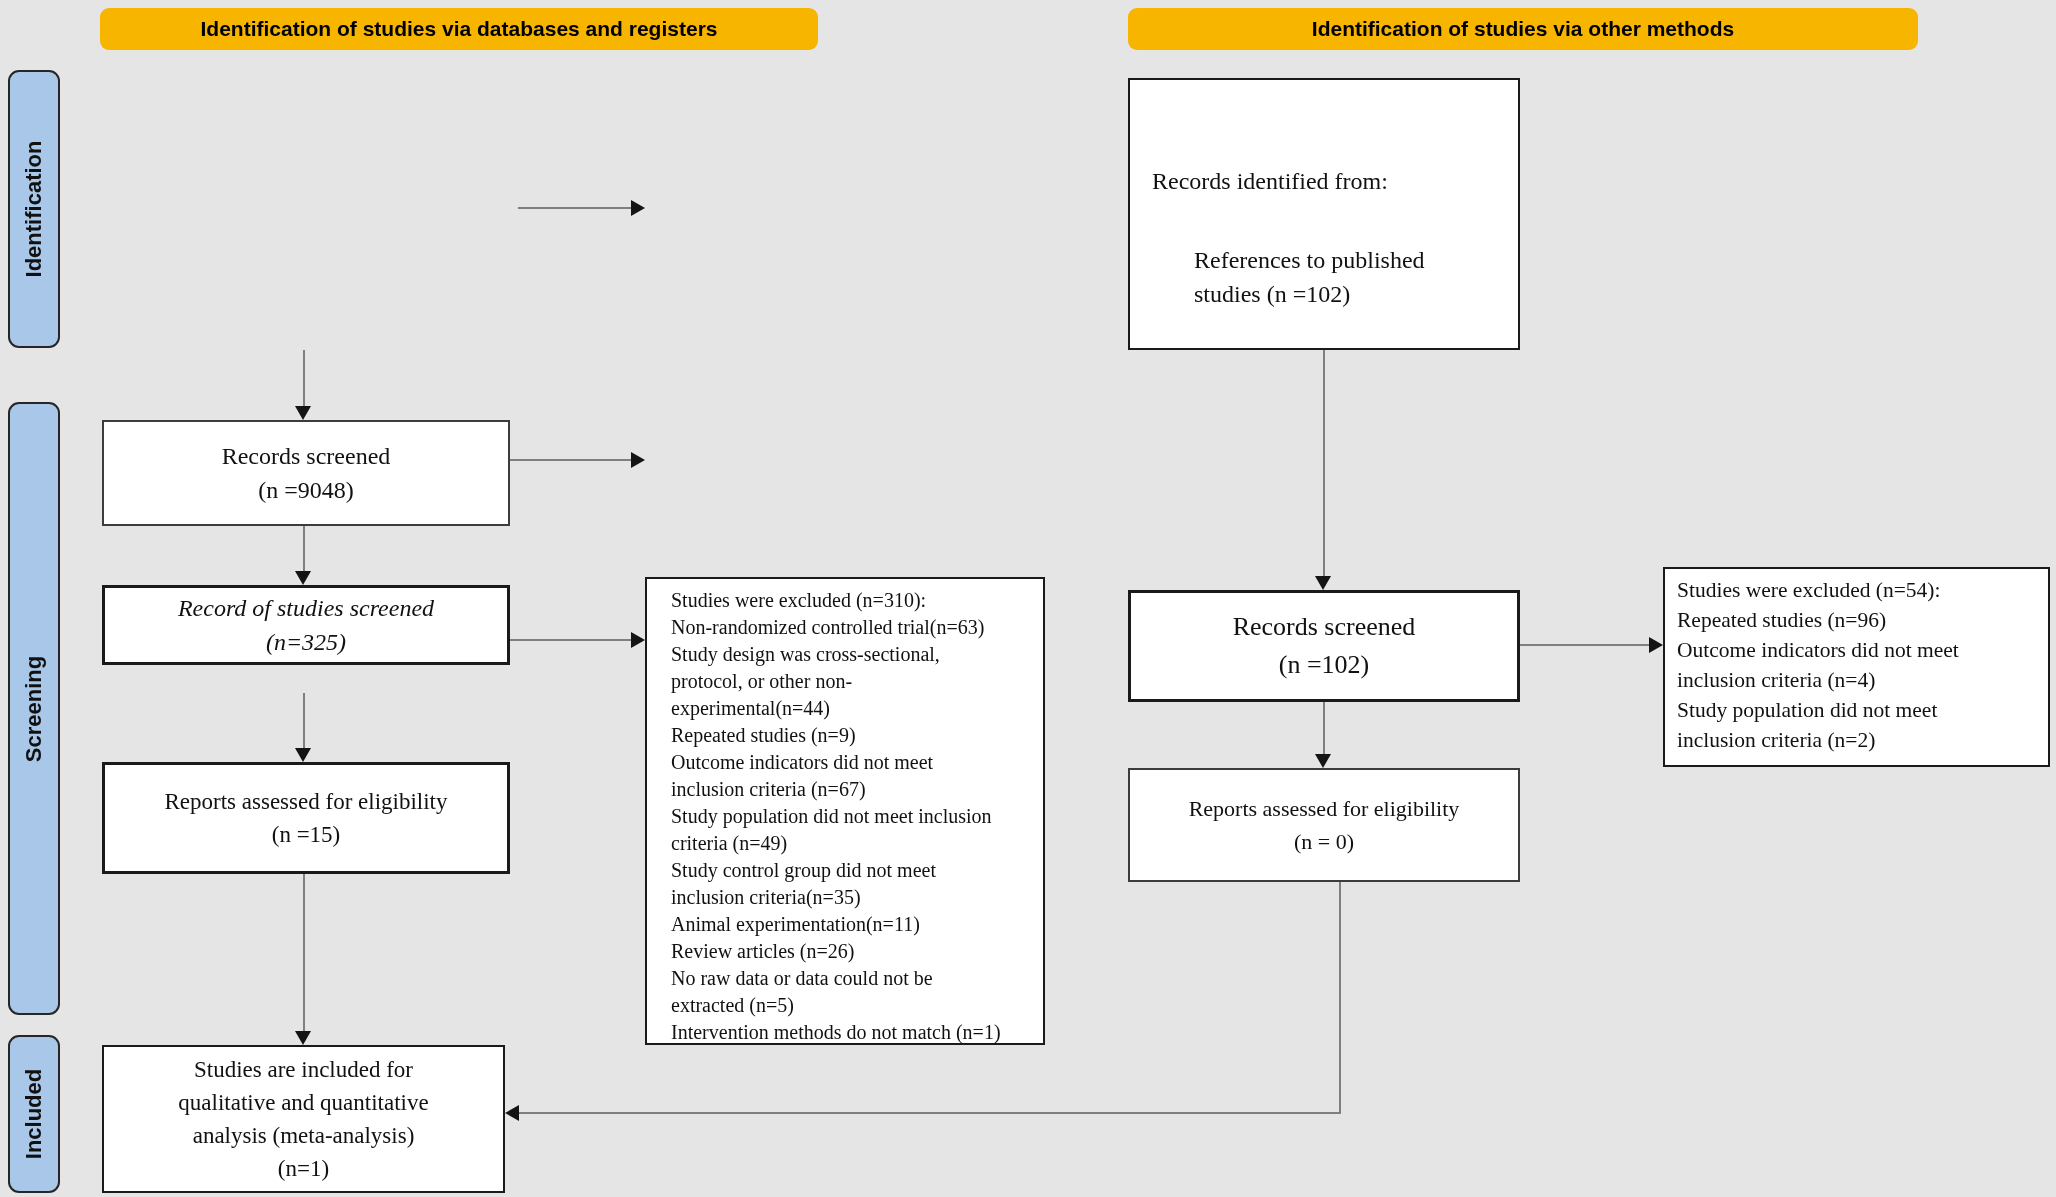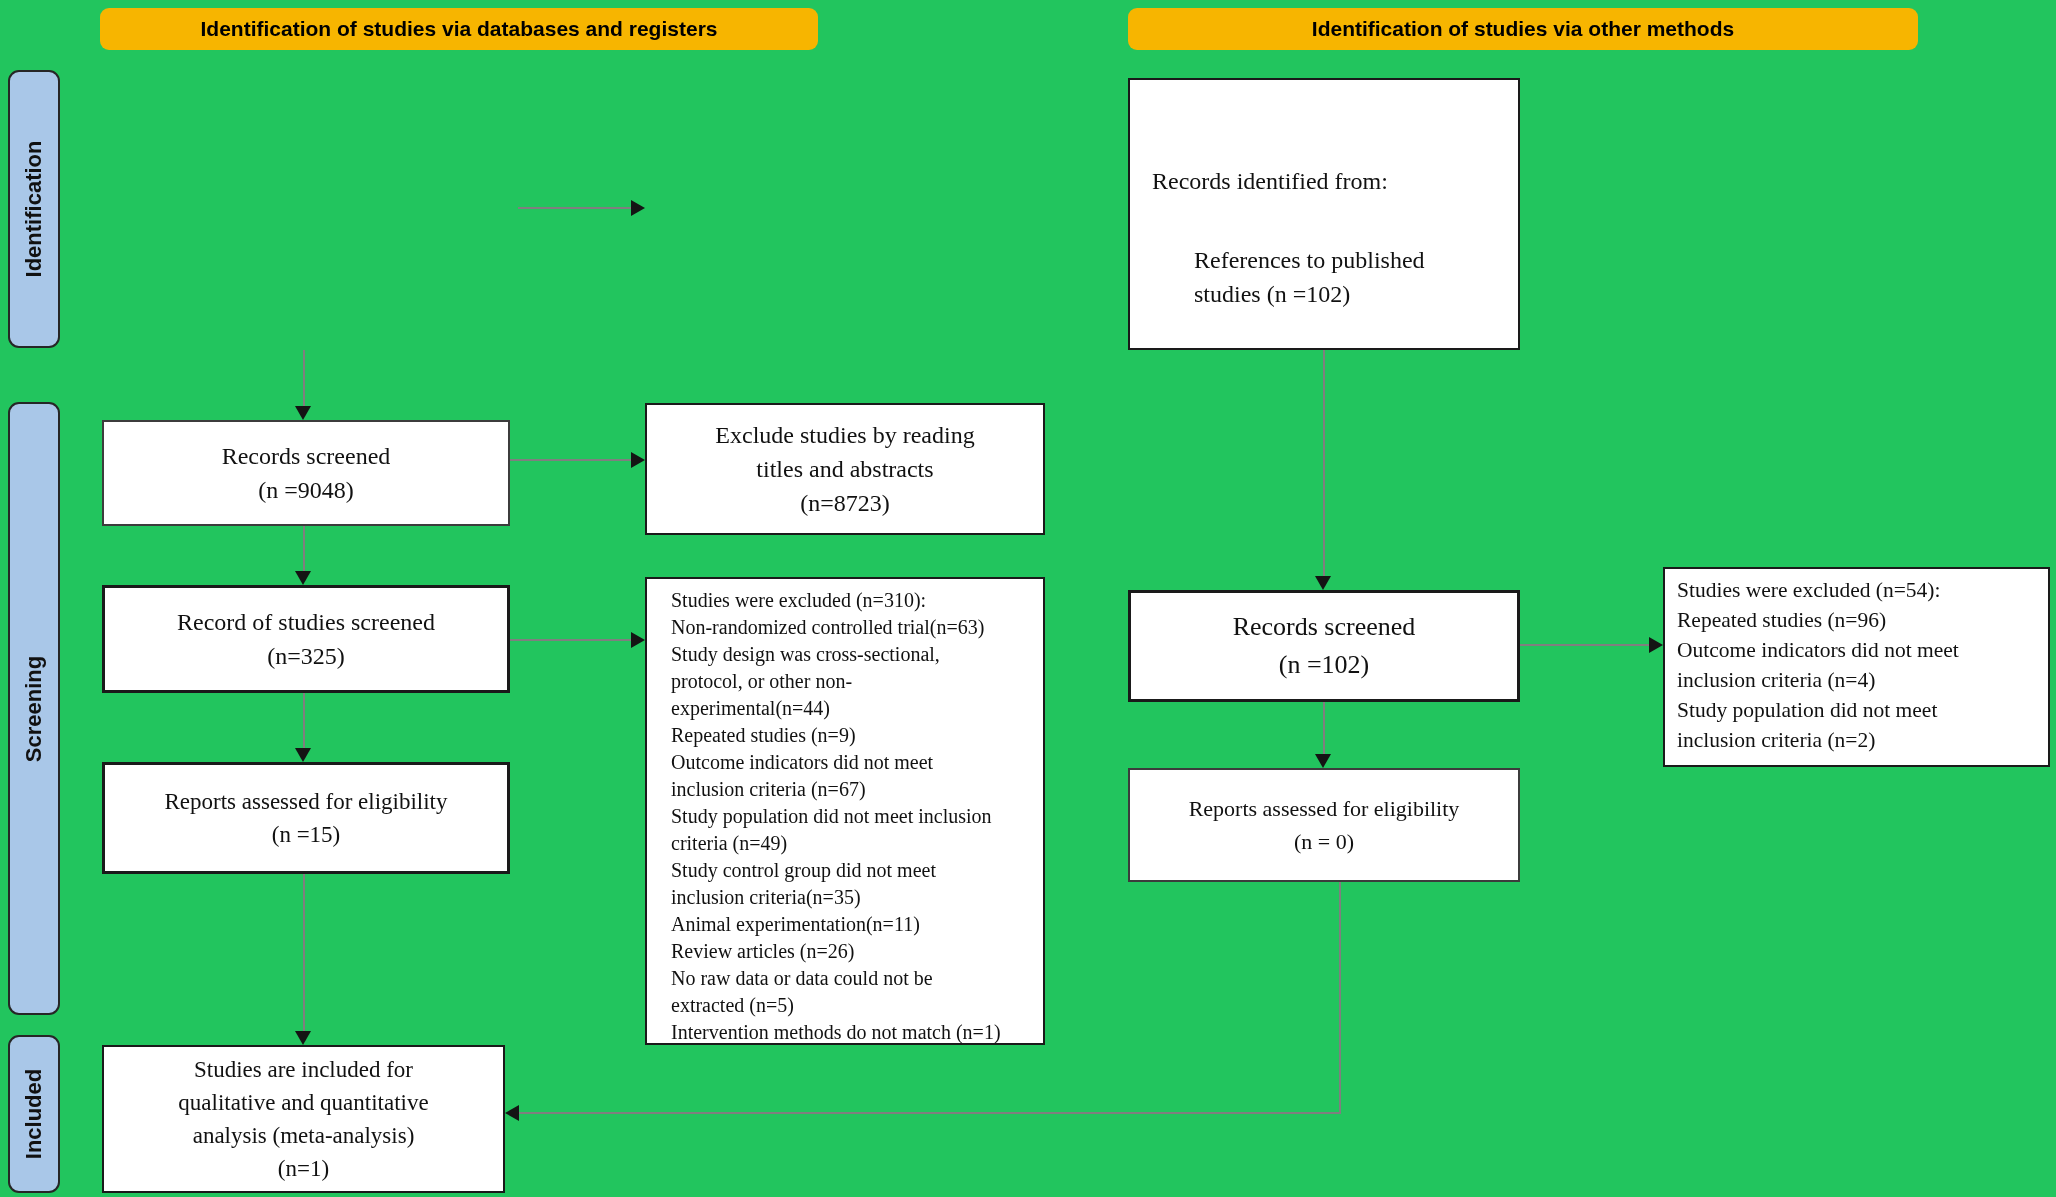--- a/index.html
+++ b/index.html
@@ -1,16 +1,16 @@
 <!DOCTYPE html>
 <html><head>
 <meta charset="utf-8">
 <style>
   html,body { margin:0; padding:0; background:#ffffff; }
-  .canvas { position:relative; width:2056px; height:1197px; background:#22c55e; overflow:hidden; }
+  .canvas { position:relative; width:2056px; height:1197px; background:#e5e5e5; overflow:hidden; }
 
   .hdr { position:absolute; background:#F7B500; border-radius:9px;
          display:flex; align-items:center; justify-content:center;
          font-family:"Liberation Sans", sans-serif; font-weight:bold;
          font-size:21px; color:#000; text-align:center; }
 
   .stage { position:absolute; background:#A9C7E8; border:2px solid #262626; border-radius:11px;
            display:flex; align-items:center; justify-content:center;
            font-family:"Liberation Sans", sans-serif; font-weight:bold; font-size:22px; color:#111;
            box-sizing:border-box; }
@@ -57,27 +57,22 @@
     <span>Included</span>
   </div>
 
 
 
   <div class="box serif center" style="left:102px; top:420px; width:408px; height:106px; border-color:#3c3c3c;">
     <span>Records screened
 (n =9048)</span>
   </div>
 
-  <div class="box serif center" style="left:645px; top:403px; width:400px; height:132px;">
-    <span>Exclude studies by reading
-titles and abstracts
-(n=8723)</span>
-  </div>
 
-  <div class="box serif center thick" style="left:102px; top:585px; width:408px; height:108px;">
+  <div class="box serif center thick" style="left:102px; top:585px; width:408px; height:80px;font-style:italic;">
     <span>Record of studies screened
 (n=325)</span>
   </div>
 
   <div class="box serif small" style="left:645px; top:577px; width:400px; height:468px; padding:8px 24px;">
     <span>Studies were excluded (n=310):
 Non-randomized controlled trial(n=63)
 Study design was cross-sectional,
 protocol, or other non-
 experimental(n=44)

